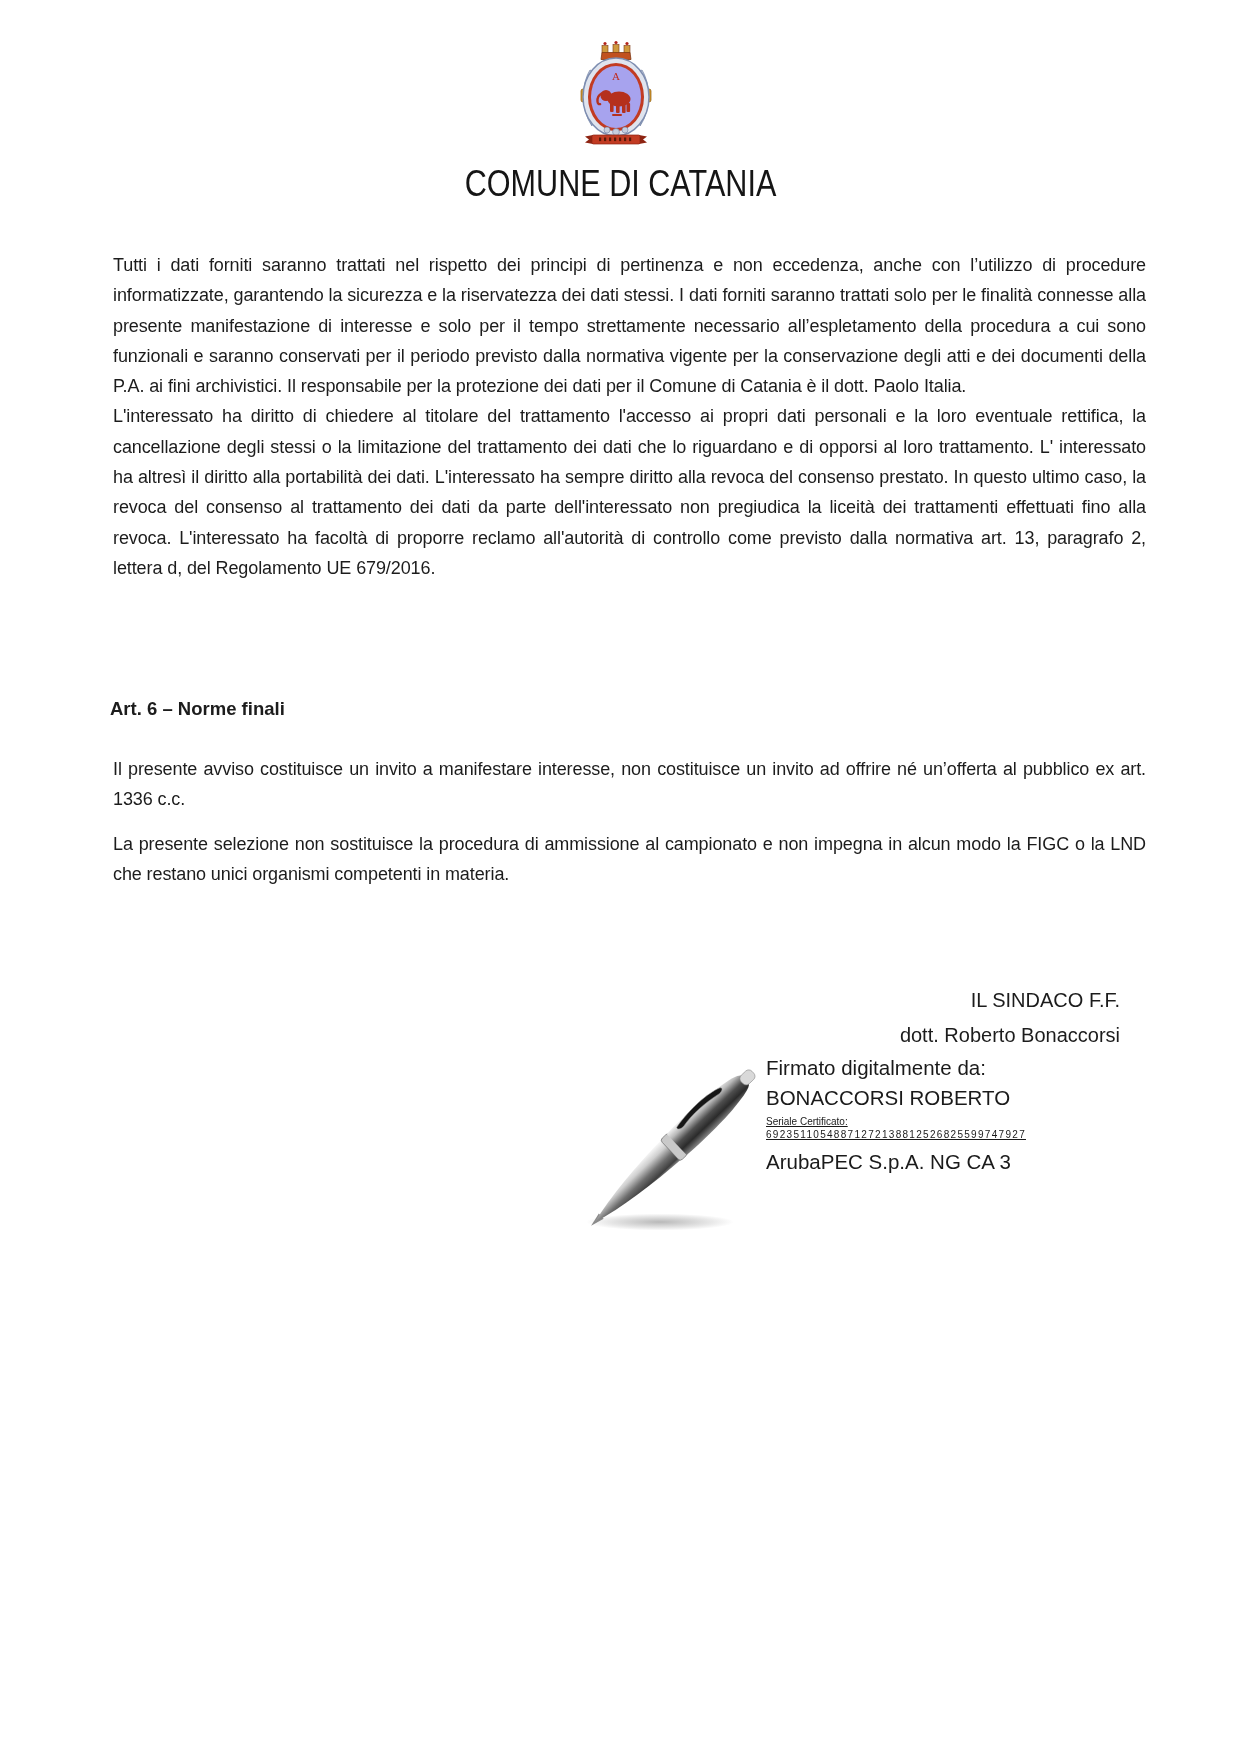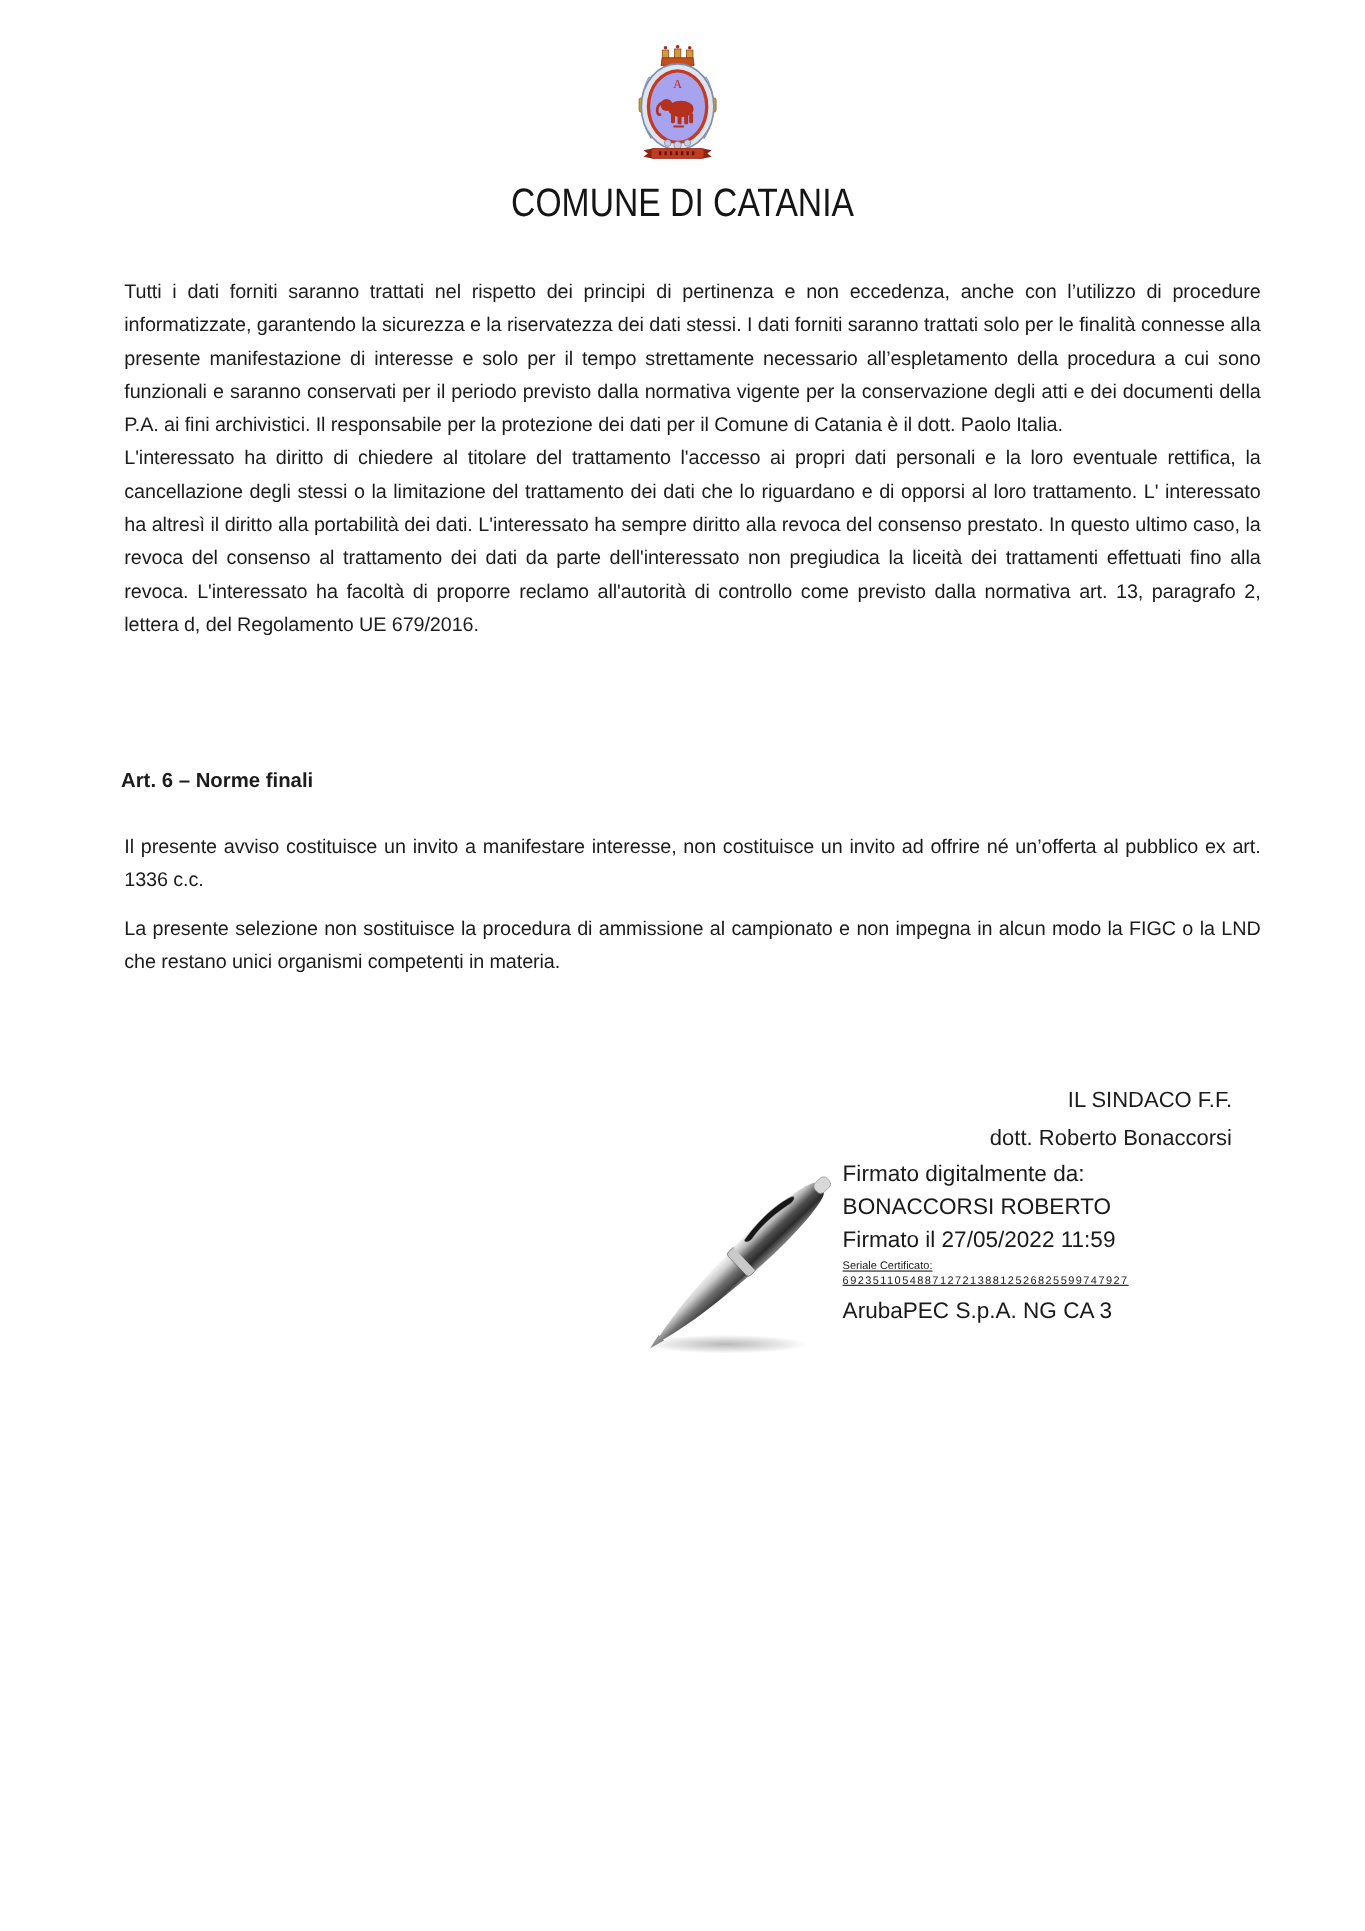--- a/index.html
+++ b/index.html
@@ -209,21 +209,20 @@
       <rect x="105" y="-14.6" width="11" height="29.2" rx="3" fill="#c9c9c9" stroke="#5f5f5f" stroke-width="0.6"></rect>
       <path d="M114,-14.5 C160,-16.5 194,-12.5 205,-8 C212,-5 212,5 205,8 C194,12.5 160,16.5 114,14.5 Z" fill="url(#penBody)"></path>
       <rect x="204" y="-5.8" width="15" height="11.6" rx="4.5" fill="#d9d9d9" stroke="#8a8a8a" stroke-width="0.6"></rect>
       <path d="M126,-12.5 C148,-17 172,-16 184,-11.5 C187,-10 185,-7.5 180,-7.5 C162,-11 146,-11.5 132,-8.5 C127,-7.8 124,-11 126,-12.5 Z" fill="#161616" stroke="#9a9a9a" stroke-width="0.5"></path>
     </g>
   </svg>
 
   <div class="stamp">
     <div>Firmato digitalmente da:</div>
     <div>BONACCORSI ROBERTO</div>
-    <div>Firmato il 27/05/2022 11:59</div>
     <div class="stamp-serial">
       <div>Seriale Certificato:</div>
       <div class="serial-digits">69235110548871272138812526825599747927</div>
     </div>
     <div>ArubaPEC S.p.A. NG CA 3</div>
   </div>
 
 </div>
 
 </body></html>

